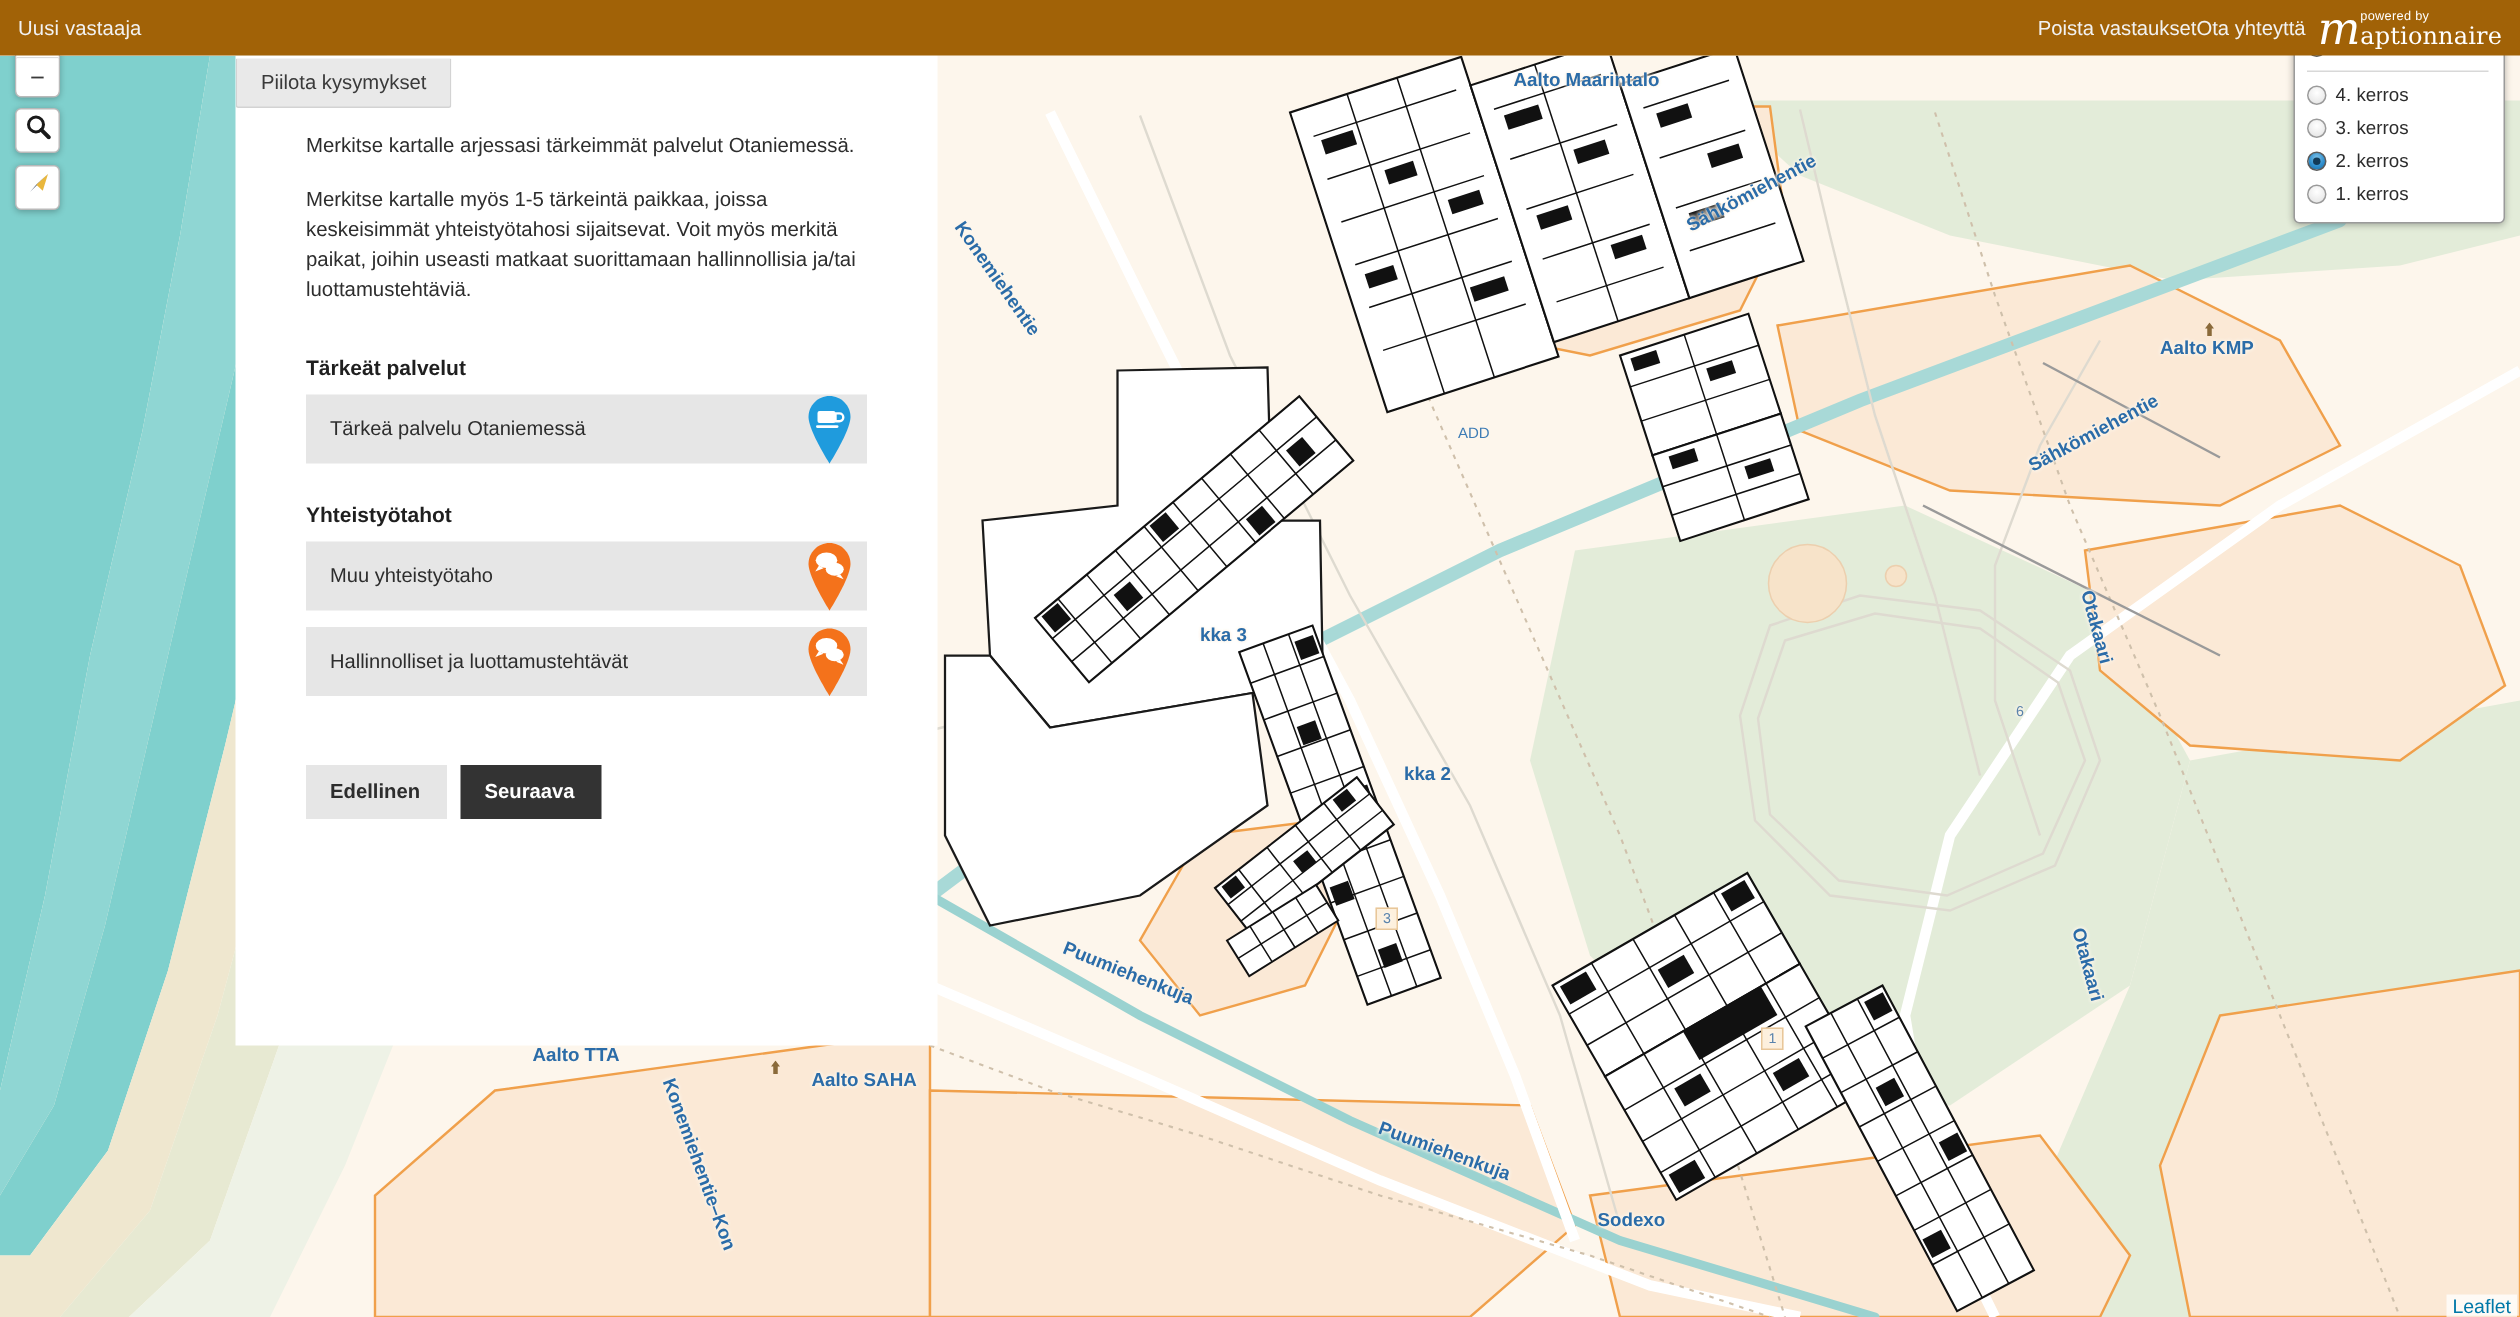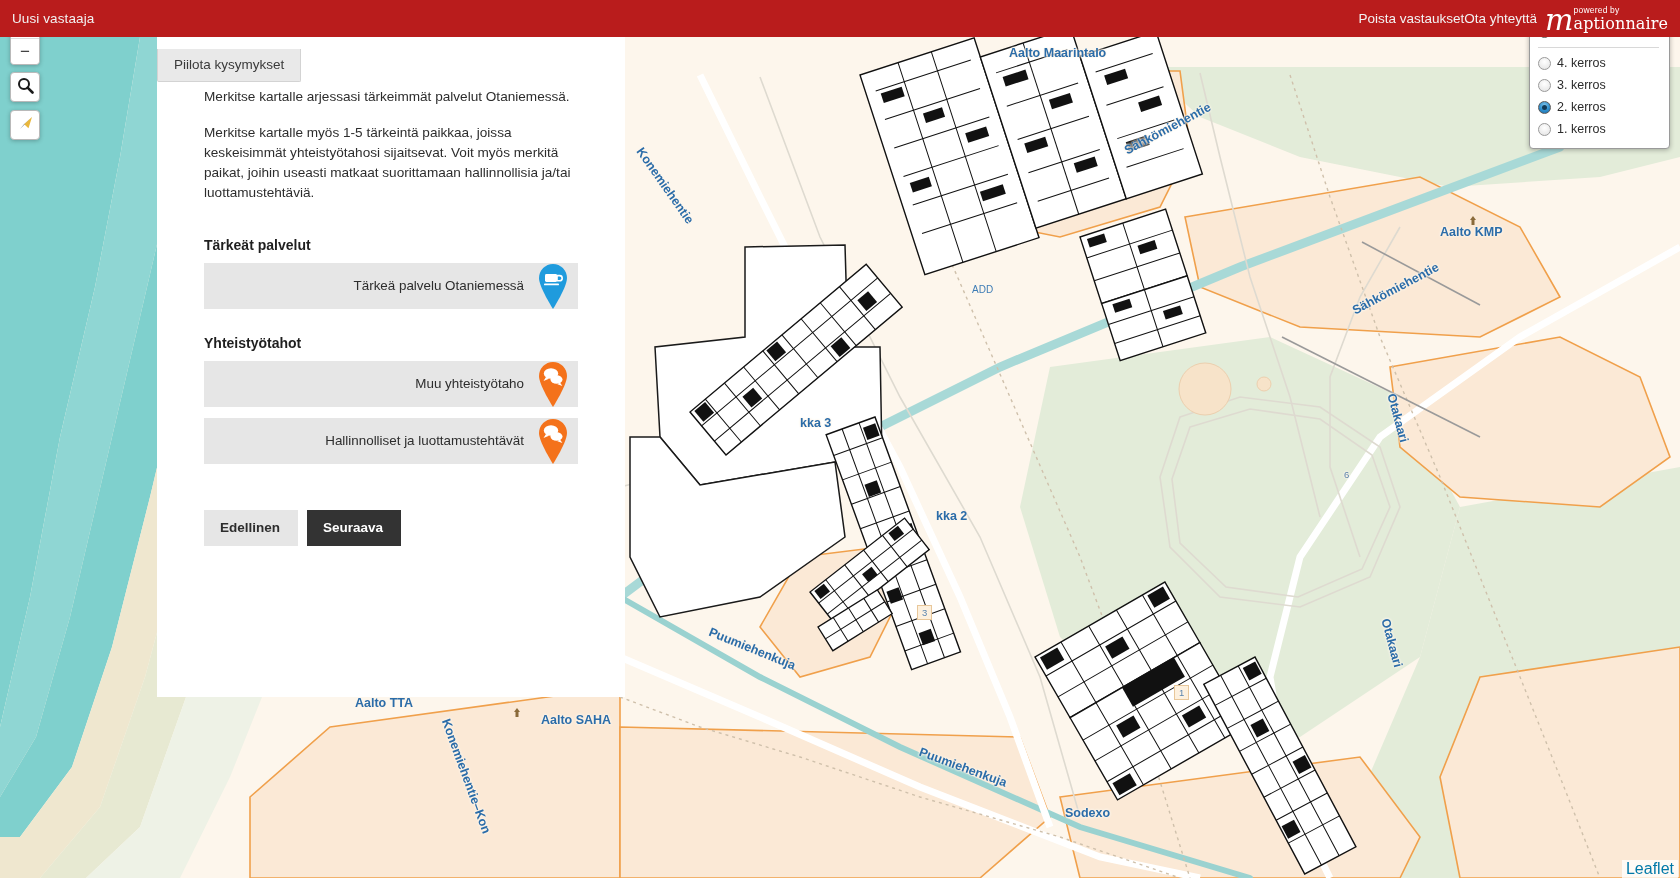--- a/index.html
+++ b/index.html
@@ -15,21 +15,21 @@
     overflow: hidden;
     background: #fdf6ec;
   }
 
   
   .topbar {
     position: absolute;
     left: 0; top: 0;
     width: 1680px;
     height: 37px;
-    background: #b91c1c;
+    background: #a16207;
     color: #ffffff;
     display: flex;
     align-items: center;
     z-index: 60;
     box-sizing: border-box;
     padding: 0 12px 0 12px;
   }
   .topbar-left {
     font-size: 13.5px;
     color: #f2f2f2;
@@ -180,21 +180,21 @@
     top: 37px;
     width: 468px;
     height: 660px;
     background: #ffffff;
     z-index: 50;
     box-sizing: border-box;
   }
   .panel-hide-btn {
     position: absolute;
     left: 157px;
-    top: 49px;
+    top: 39px;
     z-index: 55;
     background: #e9e9e9;
     border: 1px solid #d3d3d3;
     border-top: none;
     color: #3a3a3a;
     font-size: 13.5px;
     padding: 8px 16px 9px 16px;
     cursor: pointer;
     border-radius: 0 0 2px 2px;
   }
@@ -223,21 +223,21 @@
   }
   .section-title.tight { margin-top: 26px; }
 
   .marker-btn {
     position: relative;
     background: #e6e6e6;
     height: 46px;
     margin-bottom: 11px;
     display: flex;
     align-items: center;
-    justify-content: flex-end;
+    justify-content: flex-start;
     cursor: pointer;
     border: none;
     width: 100%;
     box-sizing: border-box;
     padding: 0 54px 0 16px;
   }
   .marker-btn-label {
     font-size: 13.4px;
     color: #2d2d2d;
     text-align: center;
@@ -277,21 +277,21 @@
     pointer-events: none;
     text-shadow: 0 0 3px #fdf6ec, 0 0 3px #fdf6ec, 0 0 2px #fdf6ec;
   }
   .maplabel.bold { font-weight: bold; }
   .maplabel.small { font-size: 10px; color: #3d7cb5; }
   .maplabel.num { font-size: 9.5px; color: #5a83ab; }
   .leaflet-attr {
     position: absolute;
     right: 2px;
     bottom: 0px;
-    font-size: 16px;
+    font-size: 13px;
     color: #0078a8;
     background: rgba(255,255,255,.75);
     padding: 0 4px;
     z-index: 35;
     cursor: pointer;
     text-align: center;
   }
   .poi-dot {
     position: absolute;
     width: 9px; height: 9px;

